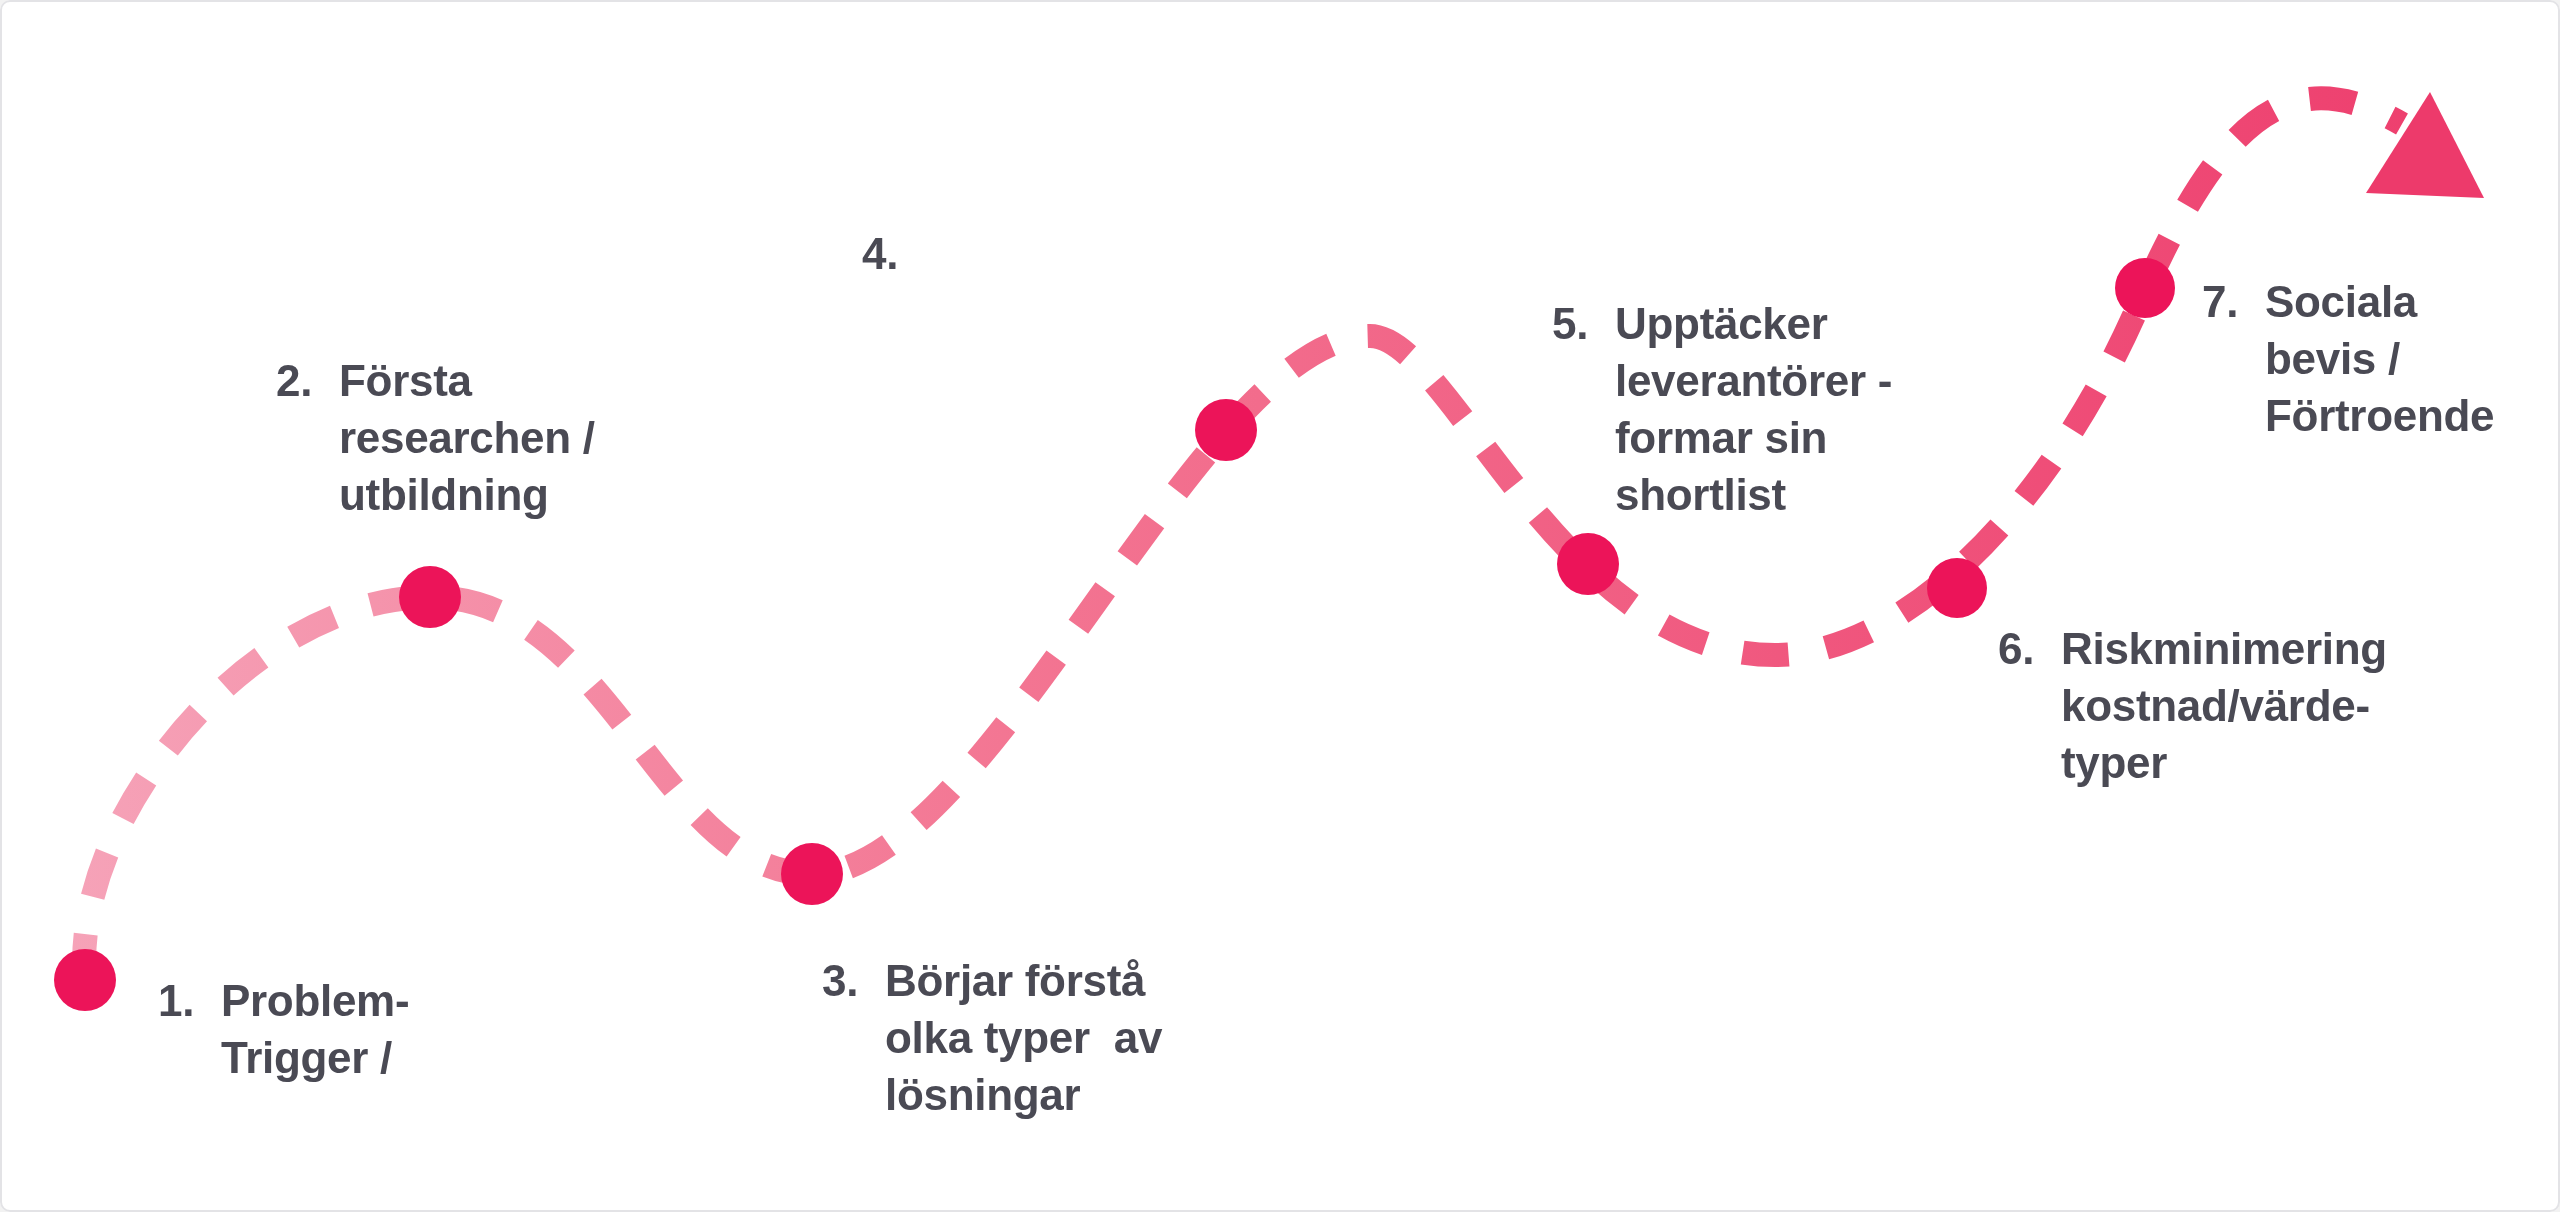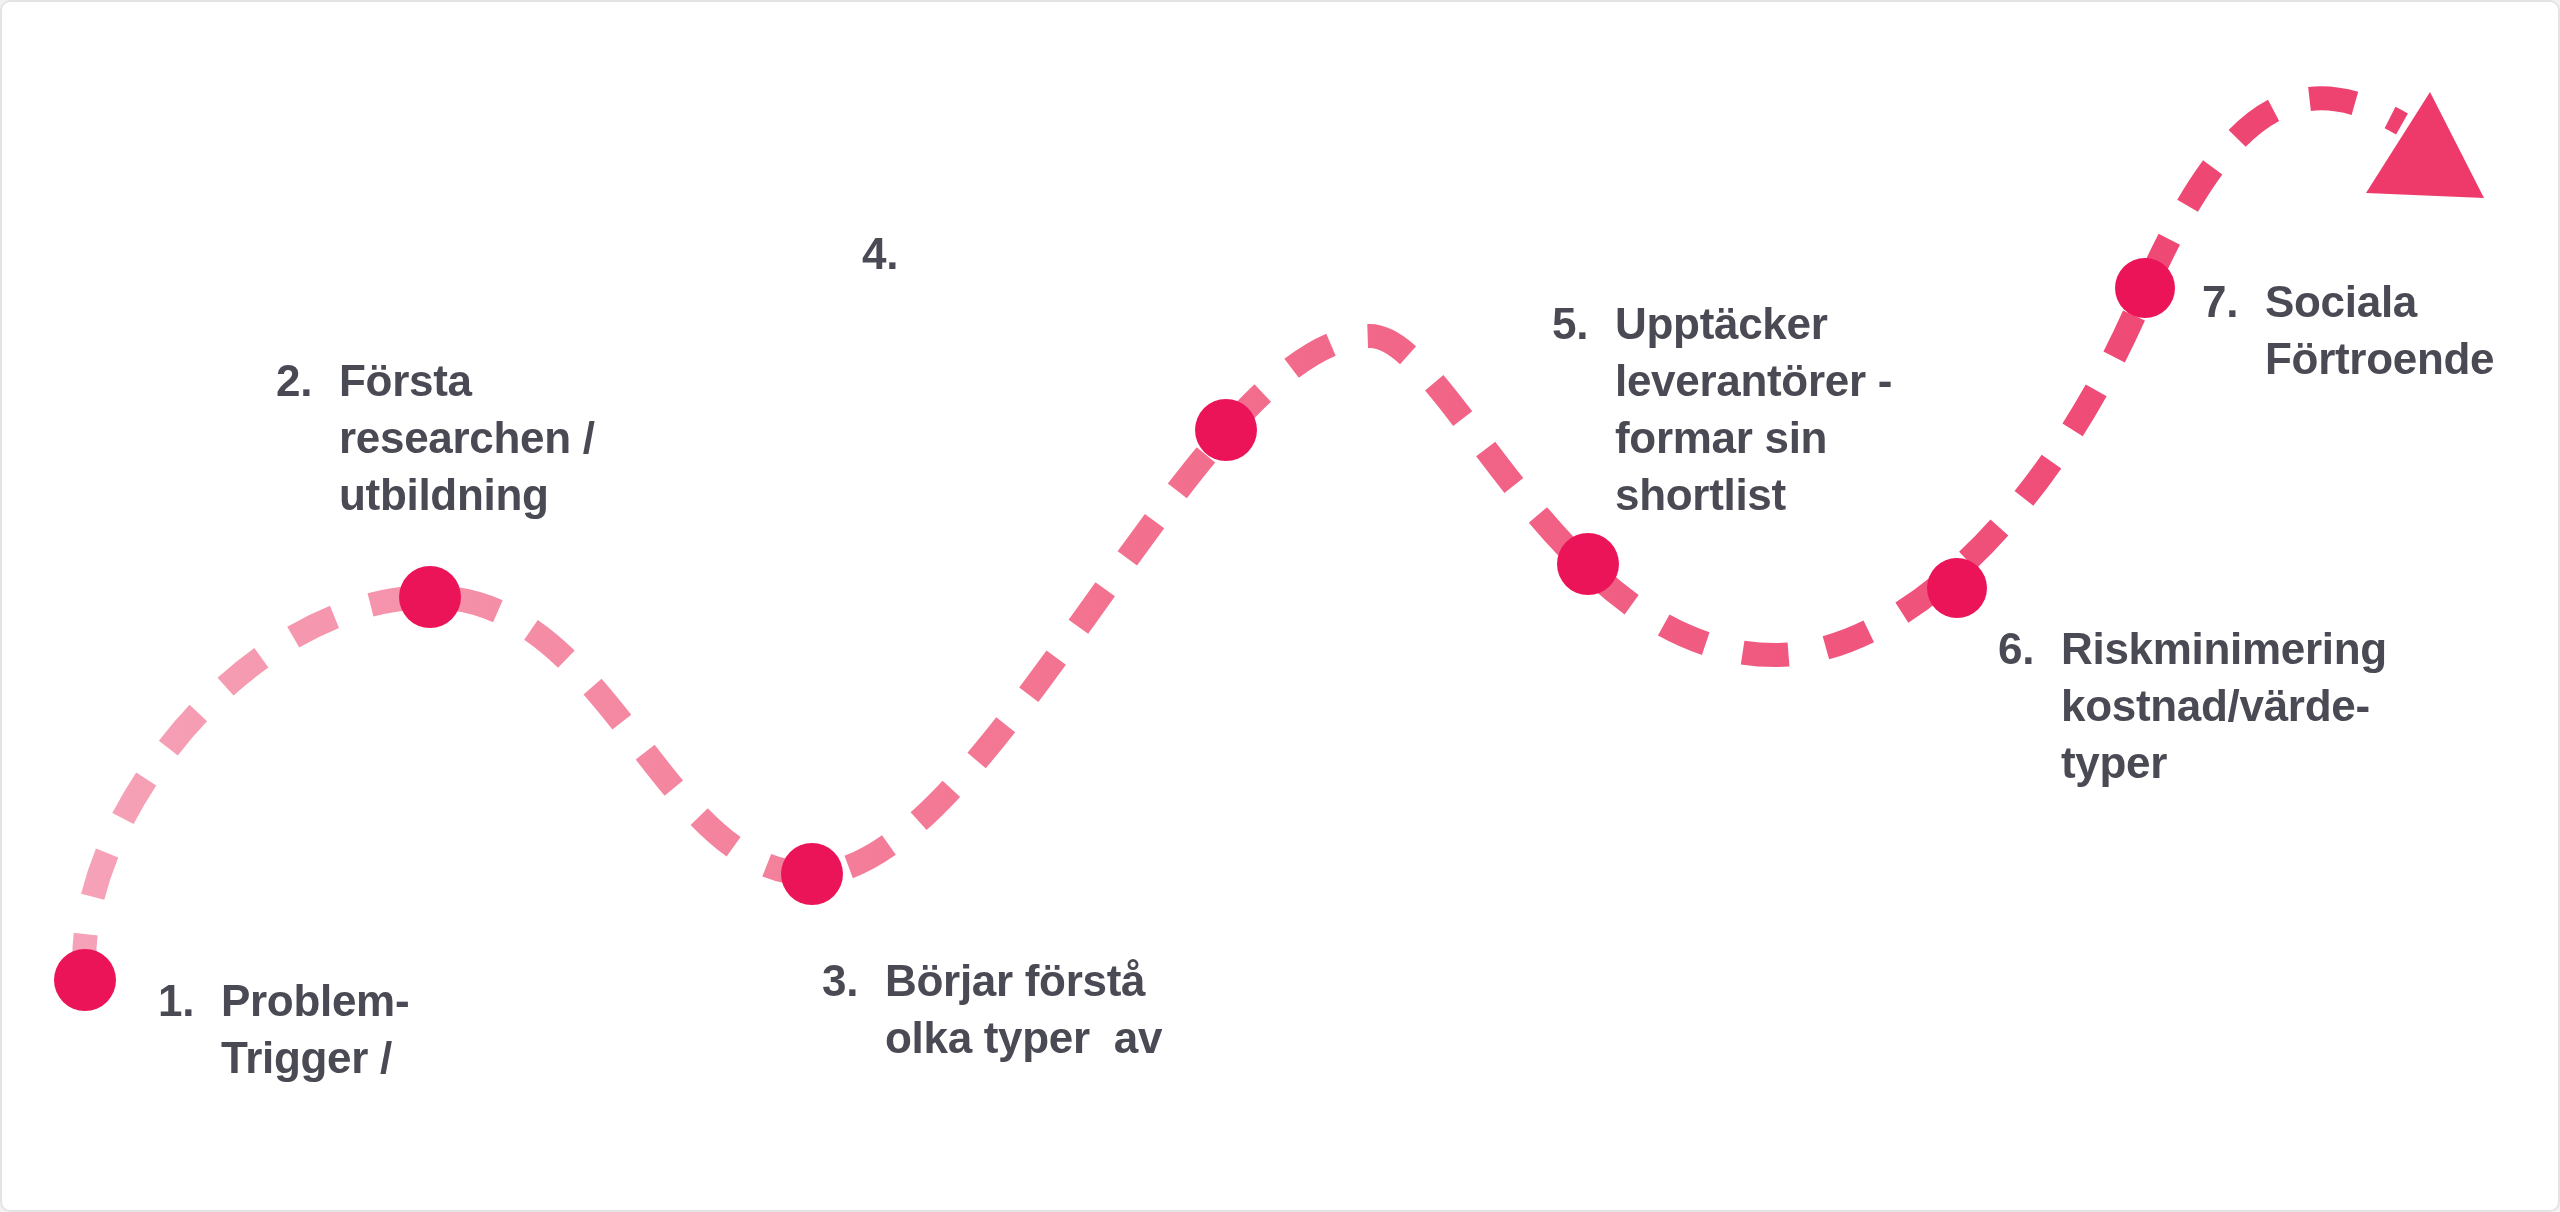--- a/index.html
+++ b/index.html
@@ -92,20 +92,21 @@
       <span class="line">researchen /</span>
       <span class="line">utbildning</span>
     </span>
   </div>
 
   <div class="step" style="left:822px; top:952px;">
     <span class="num">3.</span>
     <span class="lines">
       <span class="line">Börjar förstå</span>
       <span class="line">olka typer  av</span>
+      <span class="line">lösningar</span>
     </span>
   </div>
 
   <div class="step" style="left:862px; top:225px;">
     <span class="num">4.</span>
   </div>
 
   <div class="step" style="left:1552px; top:295px;">
     <span class="num">5.</span>
     <span class="lines">
@@ -122,17 +123,18 @@
       <span class="line">Riskminimering</span>
       <span class="line">kostnad/värde-</span>
       <span class="line">typer</span>
     </span>
   </div>
 
   <div class="step" style="left:2202px; top:273px;">
     <span class="num">7.</span>
     <span class="lines">
       <span class="line">Sociala</span>
+      <span class="line">bevis /</span>
       <span class="line">Förtroende</span>
     </span>
   </div>
 
 </div>
 
 </body></html>

